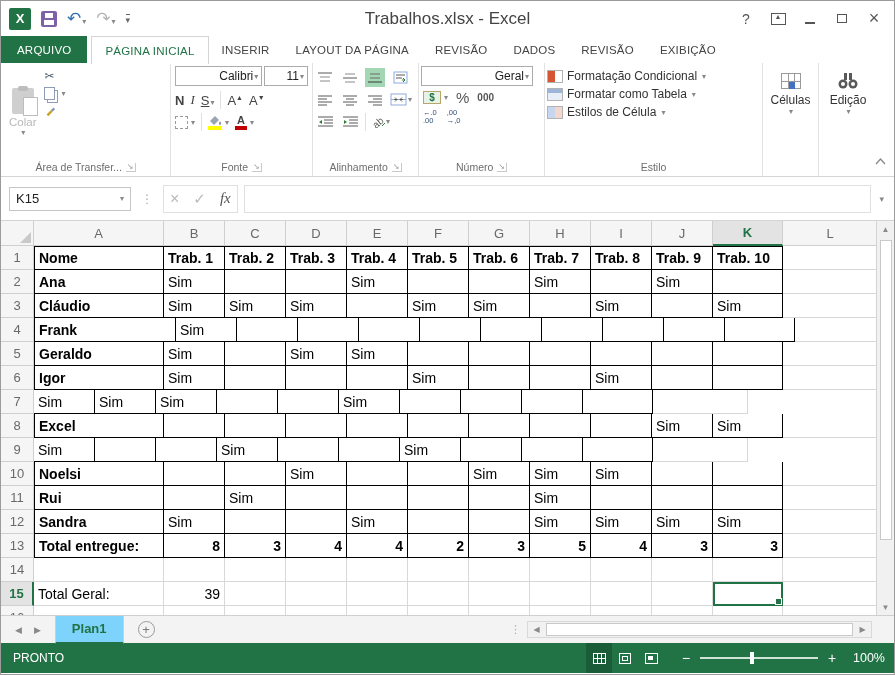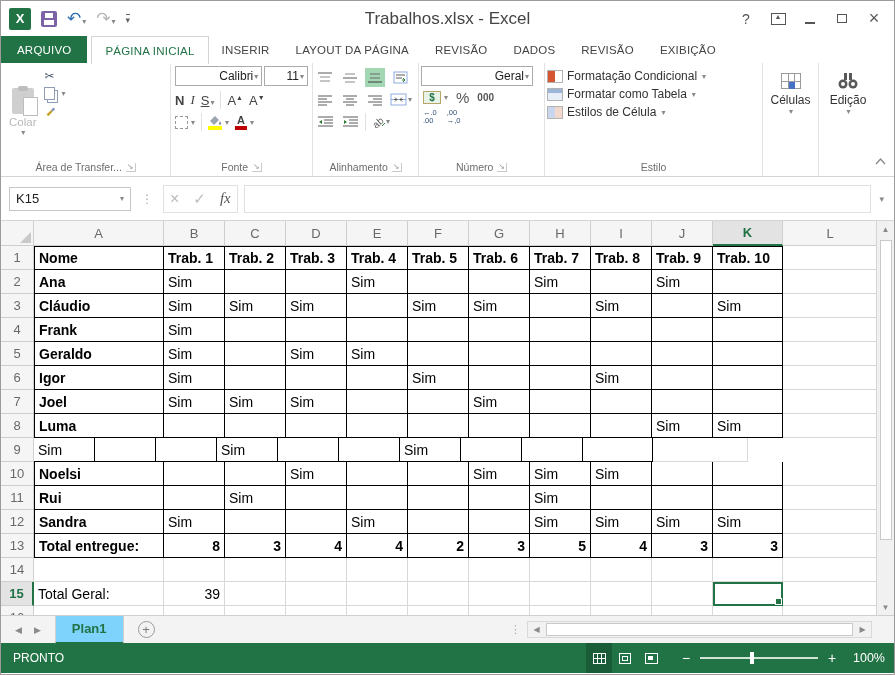--- a/index.html
+++ b/index.html
@@ -516,21 +516,21 @@
         <div class="cell tbl" style="width: 61px;">Sim</div>
         <div class="cell tbl" style="width: 61px;">Sim</div>
         <div class="cell tbl" style="width: 61px;"></div>
         <div class="cell tbl" style="width: 61px;">Sim</div>
         <div class="cell tbl" style="width: 61px;"></div>
         <div class="cell tbl" style="width: 70px;">Sim</div>
         <div class="cell" style="width: 95px;"></div>
       </div>
       <div class="grow">
         <div class="rhead">4</div>
-        <div class="cell tbl cfirst bold" style="width: 130px;">Frank</div>
+        <div class="cell tbl cfirst bold" style="width: 142px;">Frank</div>
         <div class="cell tbl" style="width: 61px;">Sim</div>
         <div class="cell tbl" style="width: 61px;"></div>
         <div class="cell tbl" style="width: 61px;"></div>
         <div class="cell tbl" style="width: 61px;"></div>
         <div class="cell tbl" style="width: 61px;"></div>
         <div class="cell tbl" style="width: 61px;"></div>
         <div class="cell tbl" style="width: 61px;"></div>
         <div class="cell tbl" style="width: 61px;"></div>
         <div class="cell tbl" style="width: 61px;"></div>
         <div class="cell tbl" style="width: 70px;"></div>
@@ -561,36 +561,35 @@
         <div class="cell tbl" style="width: 61px;">Sim</div>
         <div class="cell tbl" style="width: 61px;"></div>
         <div class="cell tbl" style="width: 61px;"></div>
         <div class="cell tbl" style="width: 61px;">Sim</div>
         <div class="cell tbl" style="width: 61px;"></div>
         <div class="cell tbl" style="width: 70px;"></div>
         <div class="cell" style="width: 95px;"></div>
       </div>
       <div class="grow">
         <div class="rhead">7</div>
-        <div class="cell tbl cfirst bold" style="width: 130px;">Joel</div>
         <div class="cell tbl" style="width: 61px;">Sim</div>
         <div class="cell tbl" style="width: 61px;">Sim</div>
         <div class="cell tbl" style="width: 61px;">Sim</div>
         <div class="cell tbl" style="width: 61px;"></div>
         <div class="cell tbl" style="width: 61px;"></div>
         <div class="cell tbl" style="width: 61px;">Sim</div>
         <div class="cell tbl" style="width: 61px;"></div>
         <div class="cell tbl" style="width: 61px;"></div>
         <div class="cell tbl" style="width: 61px;"></div>
         <div class="cell tbl" style="width: 70px;"></div>
         <div class="cell" style="width: 95px;"></div>
       </div>
       <div class="grow">
         <div class="rhead">8</div>
-        <div class="cell tbl cfirst bold" style="width: 130px;">Luma</div>
+        <div class="cell tbl cfirst bold" style="width: 130px;">Excel</div>
         <div class="cell tbl" style="width: 61px;"></div>
         <div class="cell tbl" style="width: 61px;"></div>
         <div class="cell tbl" style="width: 61px;"></div>
         <div class="cell tbl" style="width: 61px;"></div>
         <div class="cell tbl" style="width: 61px;"></div>
         <div class="cell tbl" style="width: 61px;"></div>
         <div class="cell tbl" style="width: 61px;"></div>
         <div class="cell tbl" style="width: 61px;"></div>
         <div class="cell tbl" style="width: 61px;">Sim</div>
         <div class="cell tbl" style="width: 70px;">Sim</div>

